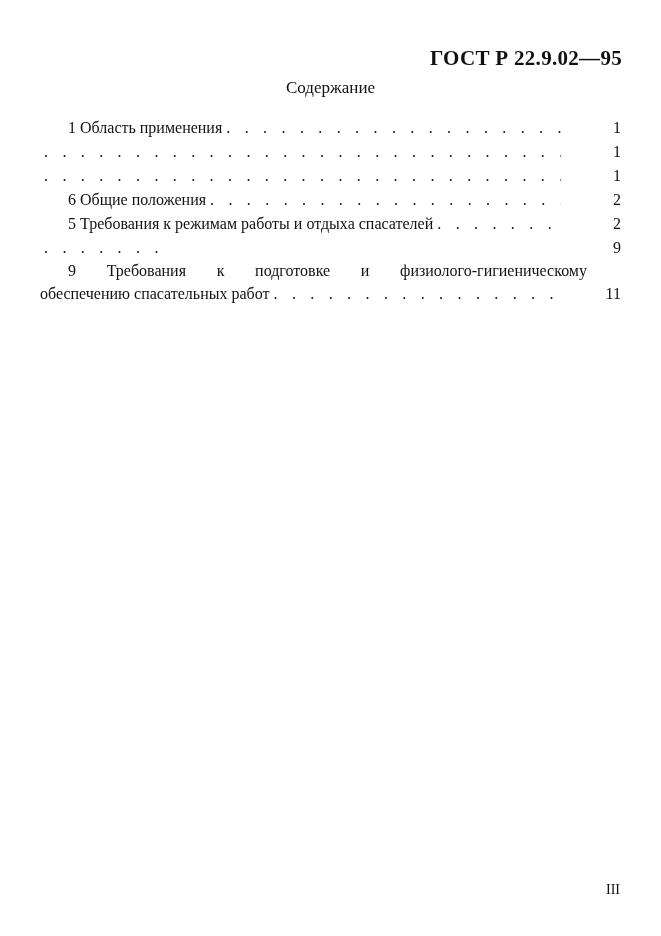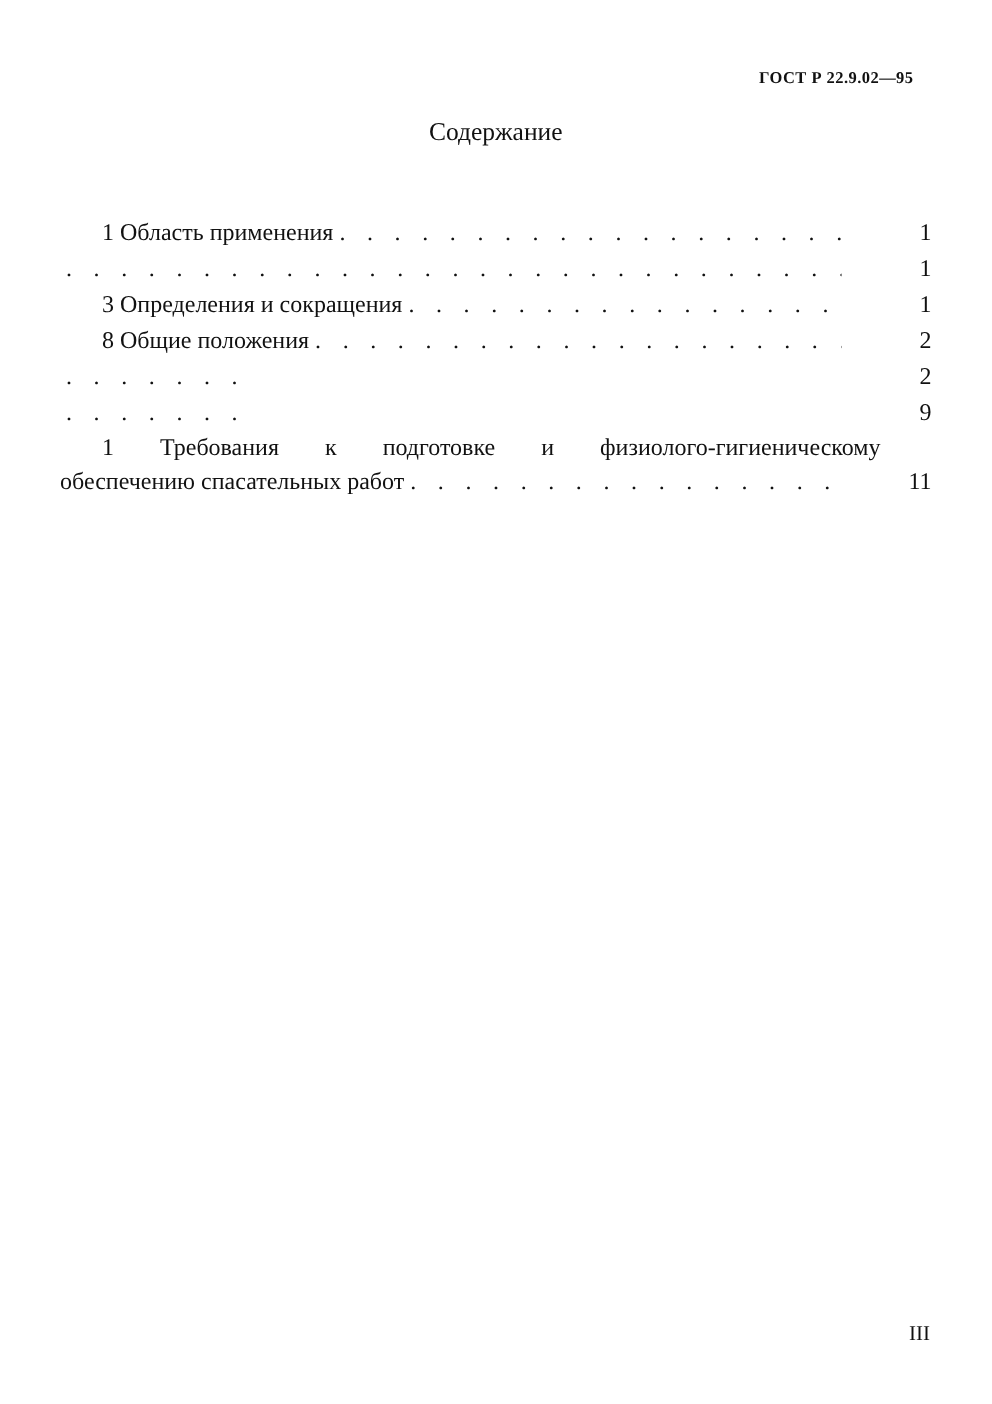--- a/index.html
+++ b/index.html
@@ -11,40 +11,39 @@
       width: 661px;
       height: 936px;
       position: relative;
       overflow: hidden;
       font-family: "Liberation Serif", "DejaVu Serif", serif;
       color: #111111;
     }
     .header-code {
       position: absolute;
       top: 46px;
-      right: 52px;
-      font-size: 11px;
+      right: 39px;
+      font-size: 21px;
       font-weight: bold;
       letter-spacing: 0.3px;
       text-align: center;
     }
     .toc-title {
       position: absolute;
       top: 78px;
       left: 0;
       width: 661px;
       text-align: center;
       font-size: 17px;
     }
     .toc {
       position: absolute;
       top: 116px;
       left: 40px;
       width: 581px;
-      margin-top: 28px;
     }
     .toc-row {
       display: flex;
       align-items: baseline;
       height: 24px;
       font-size: 16px;
       line-height: 24px;
     }
     .toc-row .label {
       padding-left: 28px;
@@ -101,39 +100,39 @@
   <div class="toc-row">
     <span class="label">1 Область применения</span>
     <span class="dots">. . . . . . . . . . . . . . . . . . . . . . . . . . . . . . . . . . . . . . .</span>
     <span class="page">1</span>
   </div>
   <div class="toc-row">
     <span class="dots"> . . . . . . . . . . . . . . . . . . . . . . . . . . . . . . . . . . . . . .</span>
     <span class="page">1</span>
   </div>
   <div class="toc-row">
-    <span class="label">3 Определения и сокращения</span>
     <span class="dots">. . . . . . . . . . . . . . . . . . . . . . . . . . . . . . . . . . . . .</span>
     <span class="page">1</span>
   </div>
   <div class="toc-row">
-    <span class="label">8 Общие положения</span>
+    <span class="label">6 Общие положения</span>
     <span class="dots">. . . . . . . . . . . . . . . . . . . . . . . . . . . . . . . . . . . . . . . . .</span>
     <span class="page">2</span>
   </div>
   <div class="toc-row">
+    <span class="label">5 Требования к режимам работы и отдыха спасателей</span>
     <span class="dots">. . . . . . .</span>
     <span class="page">2</span>
   </div>
   <div class="toc-row">
     <span class="dots">. . . . . . .</span>
     <span class="page">9</span>
   </div>
   <div class="toc-row multi">
-    <div class="multi-first">1 Требования к подготовке и физиолого-гигиеническому</div>
+    <div class="multi-first">9 Требования к подготовке и физиолого-гигиеническому</div>
     <div class="multi-second">
       <span class="label">обеспечению спасательных работ</span>
       <span class="dots">. . . . . . . . . . . . . . . . . . . . . . . . . . . . . . . .</span>
       <span class="page">11</span>
     </div>
   </div>
 </div>
 
 <div class="page-number">III</div>
 

